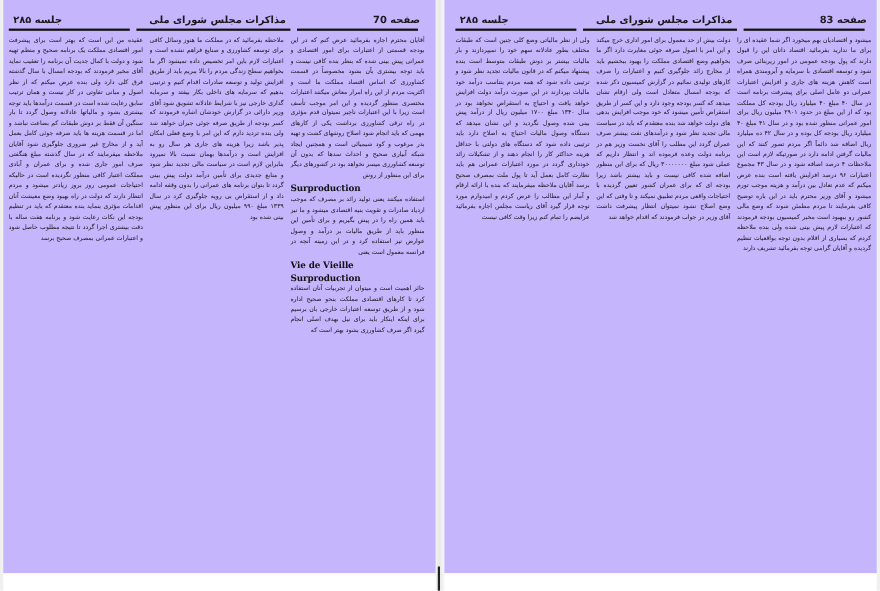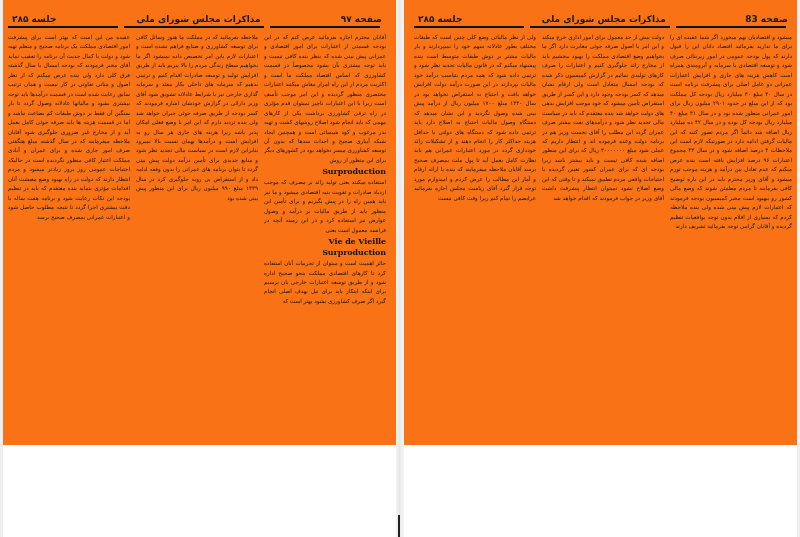--- a/index.html
+++ b/index.html
@@ -5,22 +5,22 @@
   html, body { margin:0; padding:0; }
   body {
     width:800px; height:537px; overflow:hidden;
     background:#ffffff;
     font-family:"DejaVu Sans", sans-serif;
     color:#1a1a1a;
     position:relative;
   }
   .spread { position:absolute; inset:0; display:flex; }
   .page {
-    position:relative; width:400px; height:445px; box-sizing:border-box;
-    padding:8px 8px 8px 8px; background:#f97316;
+    position:relative; width:400px; height:521px; box-sizing:border-box;
+    padding:8px 8px 8px 8px; background:#c4b5fd;
   }
   .page.left { padding-right:14px; }
   .page.right { padding-left:14px; }
   .gutter {
     position:absolute; top:0; bottom:0; left:396px; width:8px;
     background:linear-gradient(to right,#f4f4f4,#e8e8e8 40%,#f6f6f6);
   }
   .gutter-tick {
     position:absolute; left:398px; bottom:0; width:2px; height:22px; background:#222;
   }
@@ -35,37 +35,37 @@
   .cols {
     margin-top:4px; height:500px; display:flex; flex-direction:row-reverse; gap:6px;
   }
   .col {
     flex:1; direction:rtl; text-align:justify; overflow:hidden;
     font-family:"DejaVu Sans", sans-serif; font-size:5.6px; line-height:9.45px;
     letter-spacing:-0.1px; color:#151515;
   }
   .col p { margin:0; }
   .latin {
-    direction:ltr; text-align:right; font-family:"DejaVu Serif", serif;
+    direction:ltr; text-align:left; font-family:"DejaVu Serif", serif;
     font-weight:bold; font-size:8px; line-height:11px; margin:1px 0;
     color:#111;
   }
   .edge-left { position:absolute; left:0; top:0; width:3px; height:537px; background:#f0f0f0; }
   .edge-right { position:absolute; right:0; top:0; width:3px; height:537px; background:#f0f0f0; }
 </style>
 </head>
 <body>
 
 <div class="spread">
 
   <section class="page left">
     <div class="header">
       <span>جلسه ۲۸۵</span>
       <span>مذاکرات مجلس شورای ملی</span>
-      <span>صفحه ۹۷</span>
+      <span>صفحه 70</span>
     </div>
     <div class="rule-row">
       <div style="width:110px"></div>
       <div style="width:140px"></div>
       <div style="width:110px"></div>
     </div>
     <div class="cols">
       <div class="col">
         <p>آقایان محترم اجازه بفرمائید عرض کنم که در این بودجه قسمتی از اعتبارات برای امور اقتصادی و عمرانی پیش بینی شده که بنظر بنده کافی نیست و باید توجه بیشتری بآن بشود مخصوصاً در قسمت کشاورزی که اساس اقتصاد مملکت ما است و اکثریت مردم از این راه امرار معاش میکنند اعتبارات مختصری منظور گردیده و این امر موجب تأسف است زیرا با این اعتبارات ناچیز نمیتوان قدم مؤثری در راه ترقی کشاورزی برداشت یکی از کارهای مهمی که باید انجام شود اصلاح روشهای کشت و تهیه بذر مرغوب و کود شیمیائی است و همچنین ایجاد شبکه آبیاری صحیح و احداث سدها که بدون آن توسعه کشاورزی میسر نخواهد بود در کشورهای دیگر برای این منظور از روش</p>
         <div class="latin">Surproduction</div>

